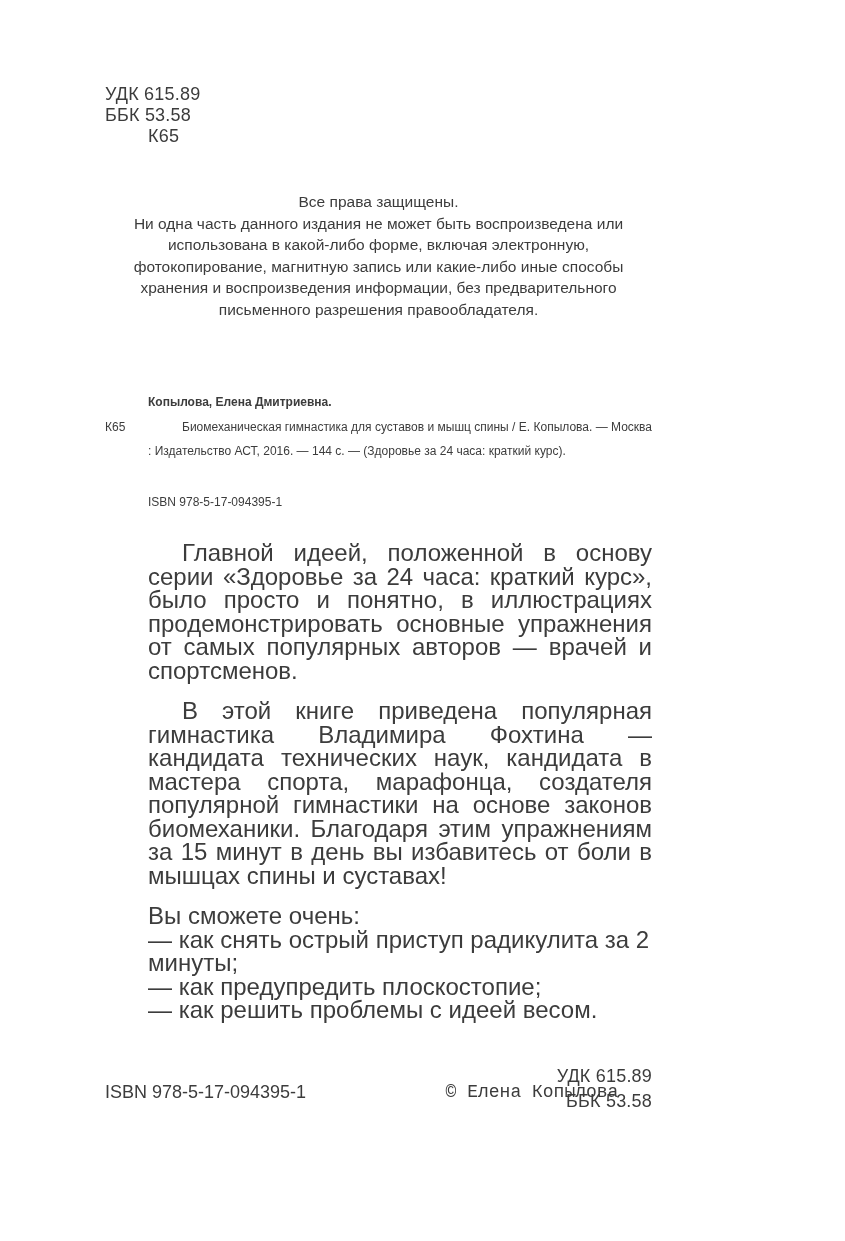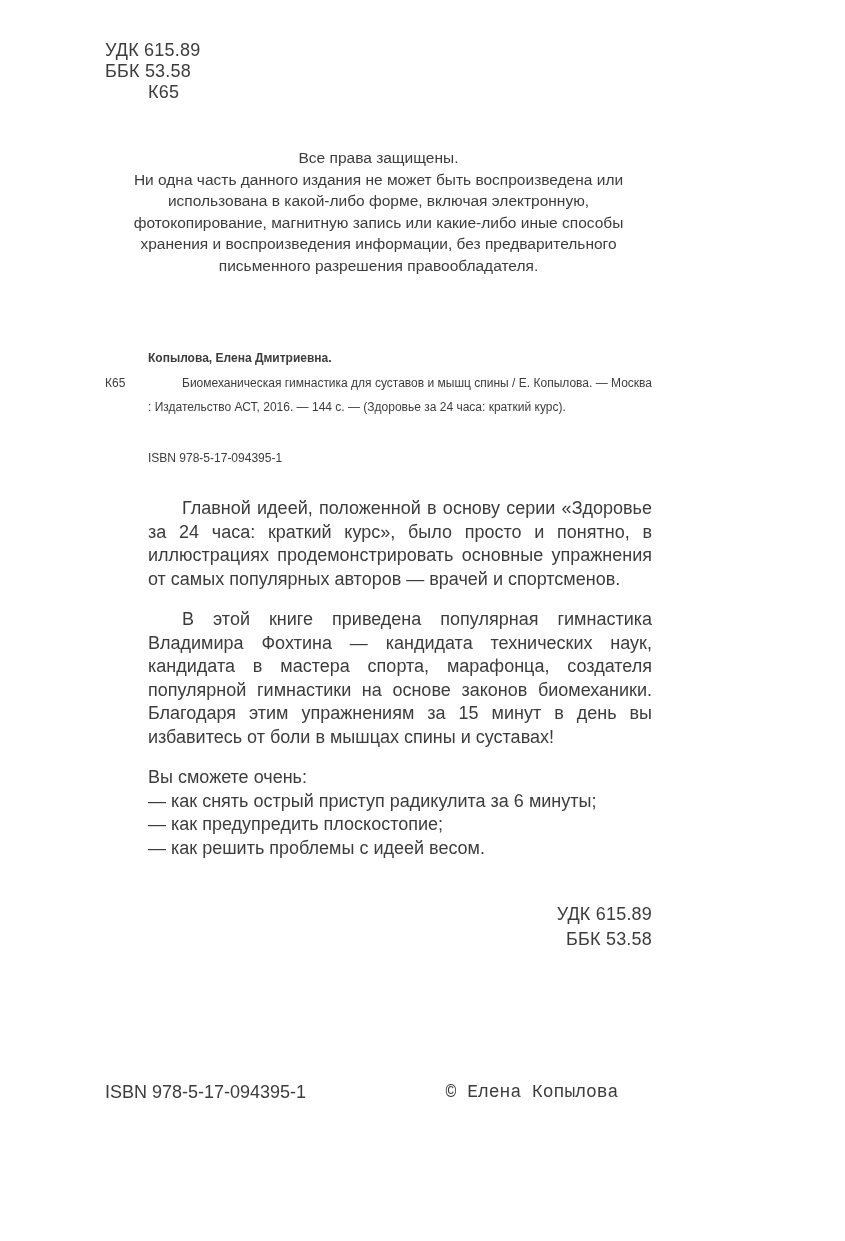--- a/index.html
+++ b/index.html
@@ -8,21 +8,21 @@
     width: 845px;
     height: 1241px;
     font-family: "Liberation Sans", "DejaVu Sans", sans-serif;
     color: #3c3c3c;
     overflow: hidden;
   }
   .page {
     position: relative;
     width: 727px;
     height: 1241px;
-    padding: 40px 75px 0 105px;
+    padding: 84px 75px 0 105px;
   }
   
   .top-codes {
     font-size: 18px;
     line-height: 21px;
     letter-spacing: 0.2px;
   }
   .top-codes .k-indent { padding-left: 43px; }
 
   
@@ -51,21 +51,21 @@
   }
   .biblio .entry {
     text-align: justify;
     text-indent: 34px;
   }
   .biblio .isbn { margin-top: 26px; }
 
   
   .annotation {
     margin-left: 43px;
-    font-size: 18px;
+    font-size: 24px;
     line-height: 23.5px;
   }
   .annotation .para {
     margin-top: 17px;
     text-align: justify;
     text-indent: 34px;
   }
   .annotation .para:first-child { margin-top: 27px; }
   .annotation .list { margin-top: 17px; }
   .annotation .cta {
@@ -120,21 +120,21 @@
     </div>
     <div class="isbn">ISBN 978-5-17-094395-1</div>
   </div>
 
   <div class="annotation">
     <div class="para">Главной идеей, положенной в основу серии «Здоровье за 24 часа: краткий курс», было просто и понятно, в иллюстрациях продемонстрировать основные упражнения от самых популярных авторов — врачей и спортсменов.</div>
     <div class="para">В этой книге приведена популярная гимнастика Владимира Фохтина — кандидата технических наук, кандидата в мастера спорта, марафонца, создателя популярной гимнастики на основе законов биомеханики. Благодаря этим упражнениям за 15 минут в день вы избавитесь от боли в мышцах спины и суставах!</div>
 
     <div class="list">
       <div>Вы сможете очень:</div>
-      <div>— как снять острый приступ радикулита за 6 минуты;</div>
+      <div>— как снять острый приступ радикулита за 2 минуты;</div>
       <div>— как предупредить плоскостопие;</div>
       <div>— как решить проблемы с идеей весом.</div>
     </div>
 
   </div>
 
   <div class="bottom-codes">
     <div>УДК 615.89</div>
     <div>ББК 53.58</div>
   </div>

